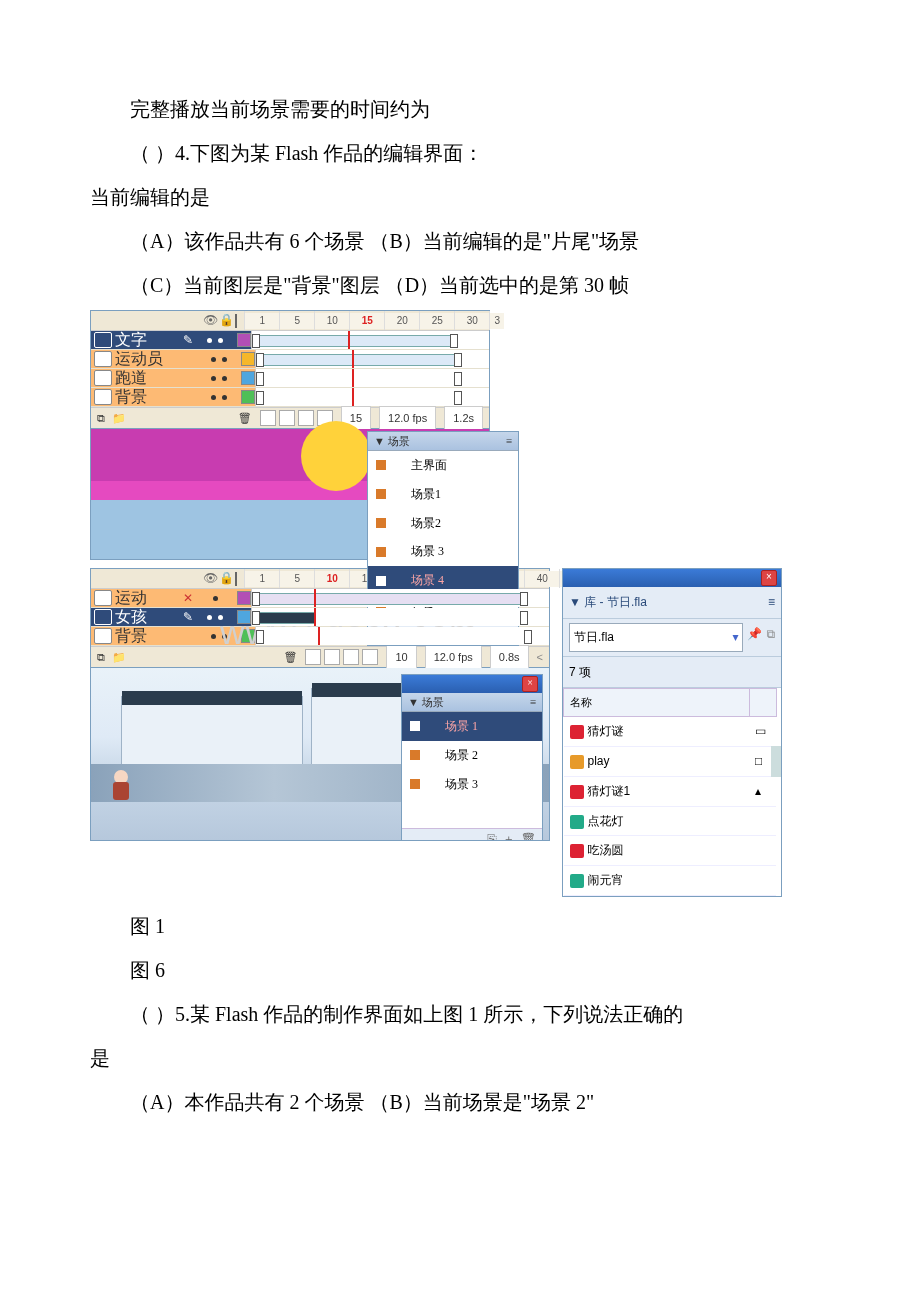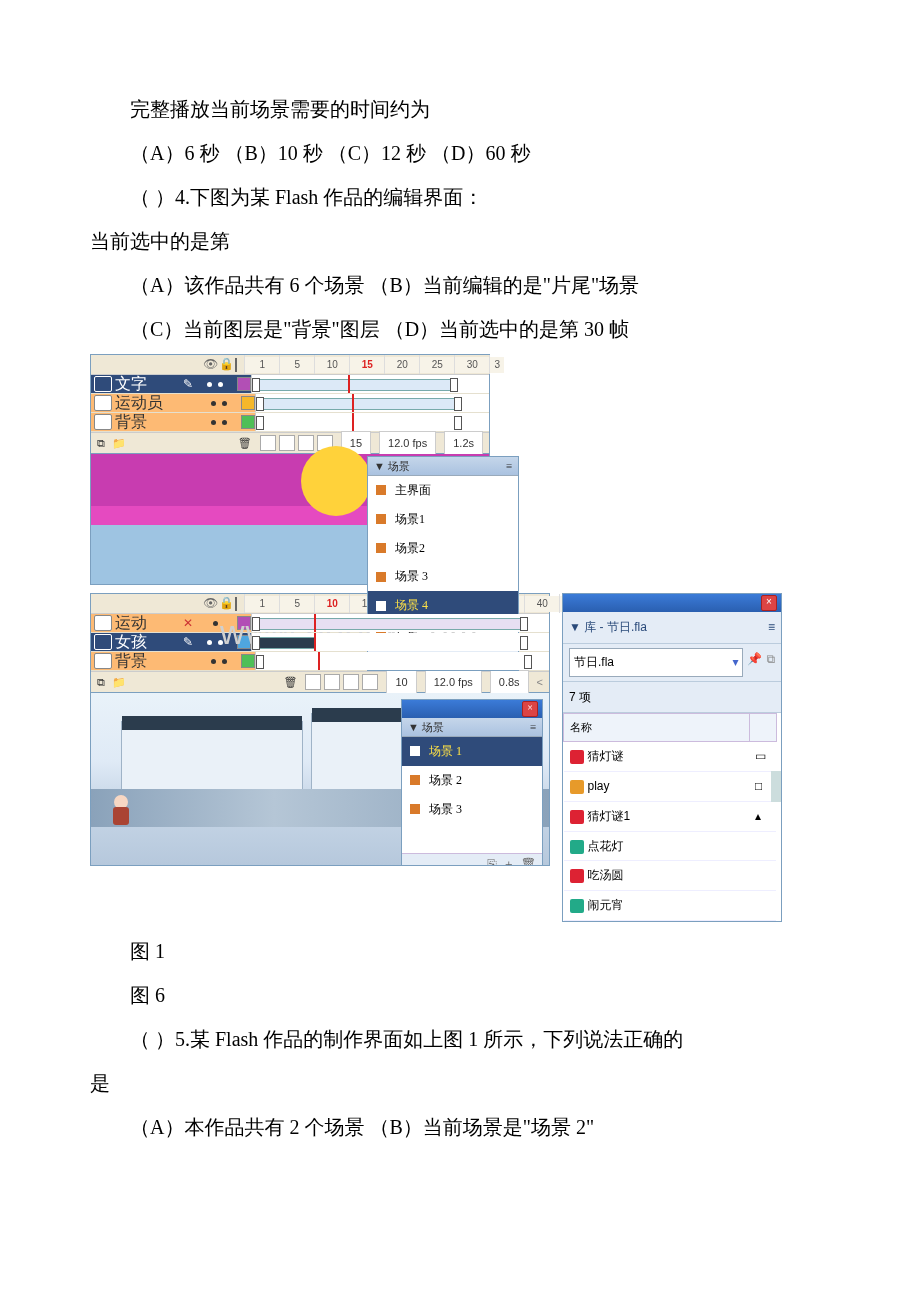--- a/index.html
+++ b/index.html
@@ -27,22 +27,22 @@
 .track .span{position:absolute;top:4px;height:10px;background:#dce9f7;border:1px solid #7aa}
 .selected-row{background:#2f4b7a!important;color:#fff}
 .status-bar{display:flex;align-items:center;height:20px;background:#efe8d6;border-top:1px solid #ccc;padding:0 6px;gap:8px;font-size:11px}
 .status-bar .btns{display:flex;gap:3px}
 .status-bar .btns i{width:14px;height:14px;border:1px solid #aaa;background:#fff;display:inline-block}
 .status-bar .val{border:1px solid #ccc;background:#fff;padding:1px 8px}
 .stage1{height:130px;background:linear-gradient(180deg,#c83cb0 0%,#c83cb0 40%,#e54ac0 40%,#e54ac0 55%,#9ec4e2 55%,#9ec4e2 100%);position:relative;border:1px solid #7b9fbf;border-top:none}
 .sun{position:absolute;left:210px;top:-8px;width:70px;height:70px;background:#ffd23a;border-radius:50%}
 .scene-panel{position:absolute;border:1px solid #7b9fbf;background:#fff;font-size:12px;width:150px}
 .scene-head{height:18px;background:linear-gradient(#c5d6ea,#aac2e0);display:flex;align-items:center;padding:0 6px;font-size:11px;color:#333;border-bottom:1px solid #9ab}
-.scene-item{padding:3px 8px;display:flex;align-items:center;gap:5px}
-.scene-item.sel{background:#2f4b7a;color:#fde047}
+.scene-item{padding:3px 8px;display:flex;align-items:center;gap:21px}
+.scene-item.sel{background:#2f4b7a;color:#fca5a5}
 .scene-foot{height:20px;background:#e4ecf6;border-top:1px solid #cbd;display:flex;justify-content:flex-end;align-items:center;padding:0 6px;gap:6px;font-size:12px;color:#666}
 .row2{display:flex;gap:12px;align-items:flex-start;margin:4px 0 10px 0}
 .lib-panel{width:218px;border:1px solid #7b9fbf;background:#fff;font-family:"Microsoft YaHei",Arial,sans-serif;font-size:12px}
 .lib-head{height:18px;background:linear-gradient(#3b7bd8,#2a5fb0);display:flex;justify-content:flex-end;align-items:center;padding:0 4px}
 .lib-sub{background:#e4ecf6;padding:4px 6px;color:#2a4a7a;border-bottom:1px solid #bcd}
 .lib-drop{display:flex;padding:4px 6px;gap:4px;background:#e4ecf6;border-bottom:1px solid #bcd}
 .lib-drop .sel{flex:1;border:1px solid #9ab;background:#fff;padding:2px 4px;font-size:12px}
 .lib-count{padding:4px 6px;background:#e4ecf6;border-bottom:1px solid #bcd}
 .lib-table{width:100%;border-collapse:collapse}
 .lib-table th{background:#eef3fa;border:1px solid #cbd;text-align:left;padding:3px 6px;font-weight:normal;font-size:11px}
@@ -59,24 +59,23 @@
 .girl .body{width:16px;height:18px;background:#a43;position:absolute;left:4px;top:12px;border-radius:3px}
 .watermark{position:absolute;left:220px;top:600px;font-size:34px;color:#d0d0d0;font-family:Arial,sans-serif;letter-spacing:1px;pointer-events:none}
 .flag{display:inline-block;width:10px;height:10px;background:#d97a2a;margin-right:4px}
 </style>
 </head>
 <body>
 
 <div class="page">
 
   <p class="para">完整播放当前场景需要的时间约为</p>
-  <p class="para">（A）6 秒 （B）10 秒 （C）12 秒 （D）60 秒</p>
 
   <p class="para">（ ）4.下图为某 Flash 作品的编辑界面：</p>
-  <p class="para-noindent" style="text-indent:0">当前选中的是第</p>
+  <p class="para-noindent" style="text-indent:0">当前编辑的是</p>
   <p class="para">（A）该作品共有 6 个场景 （B）当前编辑的是"片尾"场景</p>
   <p class="para">（C）当前图层是"背景"图层 （D）当前选中的是第 30 帧</p>
 
   <div class="imgs-row">
     <div class="img-stack" style="width:400px">
       <div class="panel">
 
         <div class="layer-head">
           <span class="icon">👁</span>
           <span class="icon">🔒</span>
@@ -114,20 +113,35 @@
             <span class="ticon"></span>
             <span class="lname">运动员</span>
             <span style="width:14px"></span>
             <span class="dots">
                 <i class="dot"></i>
                 <i class="dot"></i>
               </span>
             <span class="swatch" style="background:#f5b72a"></span>
             <div class="track">
                 <div class="span" style="left:0;width:200px"></div>
+                <div class="kf" style="left:0"></div>
+                <div class="kf" style="left:198px"></div>
+                <div class="ph" style="left:96px"></div>
+              </div>
+          </div>
+          <div class="layer-row">
+            <span class="ticon"></span>
+            <span class="lname">跑道</span>
+            <span style="width:14px"></span>
+            <span class="dots">
+                <i class="dot"></i>
+                <i class="dot"></i>
+              </span>
+            <span class="swatch" style="background:#4fa6df"></span>
+            <div class="track">
                 <div class="kf" style="left:0"></div>
                 <div class="kf" style="left:198px"></div>
                 <div class="ph" style="left:96px"></div>
               </div>
           </div>
           <div class="layer-row">
             <span class="ticon"></span>
             <span class="lname">背景</span>
             <span style="width:14px"></span>
             <span class="dots">

